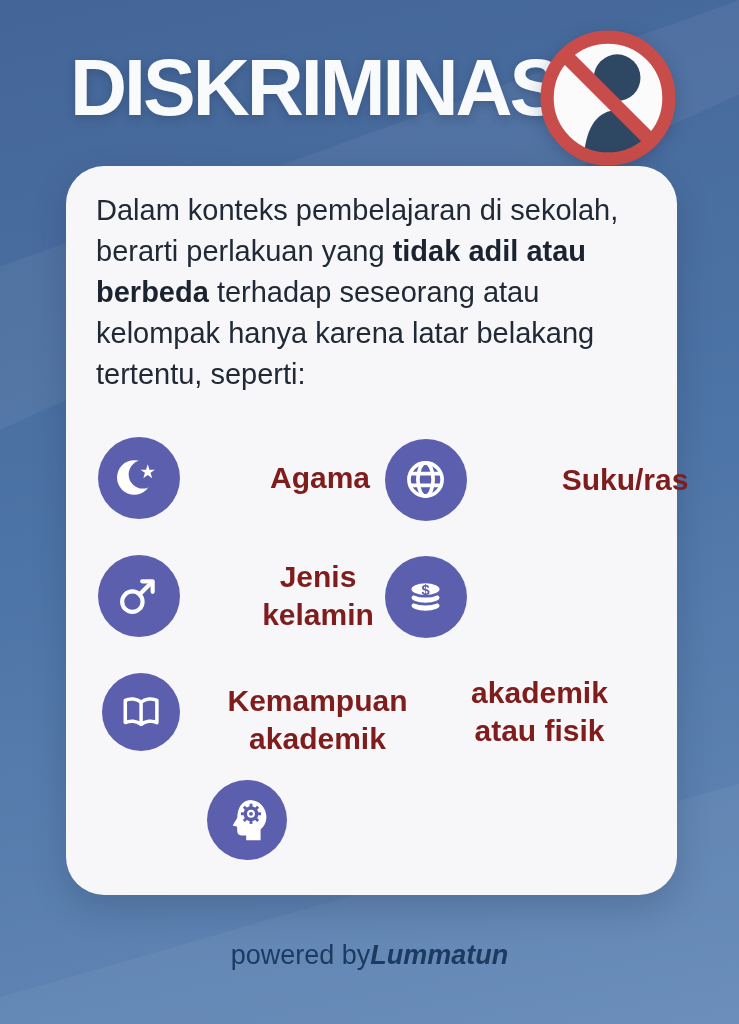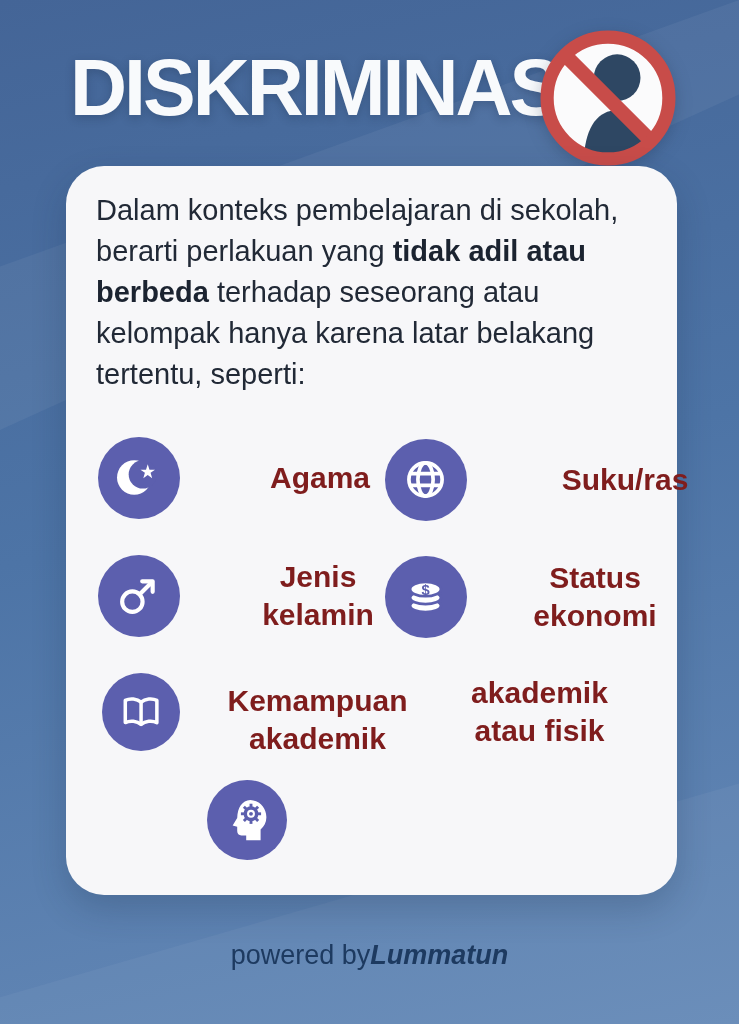--- a/index.html
+++ b/index.html
@@ -154,22 +154,20 @@
 kelamin</div>
 
     <div class="item-icon" style="left:319px; top:390px; width:82px; height:82px;">
       <svg viewBox="0 0 48 48">
         <ellipse cx="24" cy="31.5" rx="12.5" ry="5.2" fill="#fff" stroke="#5c5fae" stroke-width="2.2"></ellipse>
         <ellipse cx="24" cy="25" rx="12.5" ry="5.2" fill="#fff" stroke="#5c5fae" stroke-width="2.2"></ellipse>
         <ellipse cx="24" cy="18" rx="12.5" ry="5.8" fill="#fff" stroke="#5c5fae" stroke-width="2.2"></ellipse>
         <text x="24" y="22.4" text-anchor="middle" font-size="12" font-weight="700" fill="#5c5fae" font-family="Liberation Sans, sans-serif">$</text>
       </svg>
     </div>
-    <div class="item-label" style="left:429px; top:393px; width:200px;">Status
-ekonomi</div>
 
     <div class="item-icon" style="left:36px; top:507px; width:78px; height:78px;">
       <svg viewBox="0 0 48 48">
         <g stroke="#fff" stroke-width="3" fill="none" stroke-linejoin="round" stroke-linecap="round">
           <path d="M24 15.5 C20.5 12.5 14.5 12 10.5 14 V33 C14.5 31 20.5 31.5 24 34.5 C27.5 31.5 33.5 31 37.5 33 V14 C33.5 12 27.5 12.5 24 15.5 Z"></path>
           <path d="M24 15.5 V34.5"></path>
         </g>
       </svg>
     </div>
     <div class="item-label" style="left:144px; top:516px; width:215px;">Kemampuan

